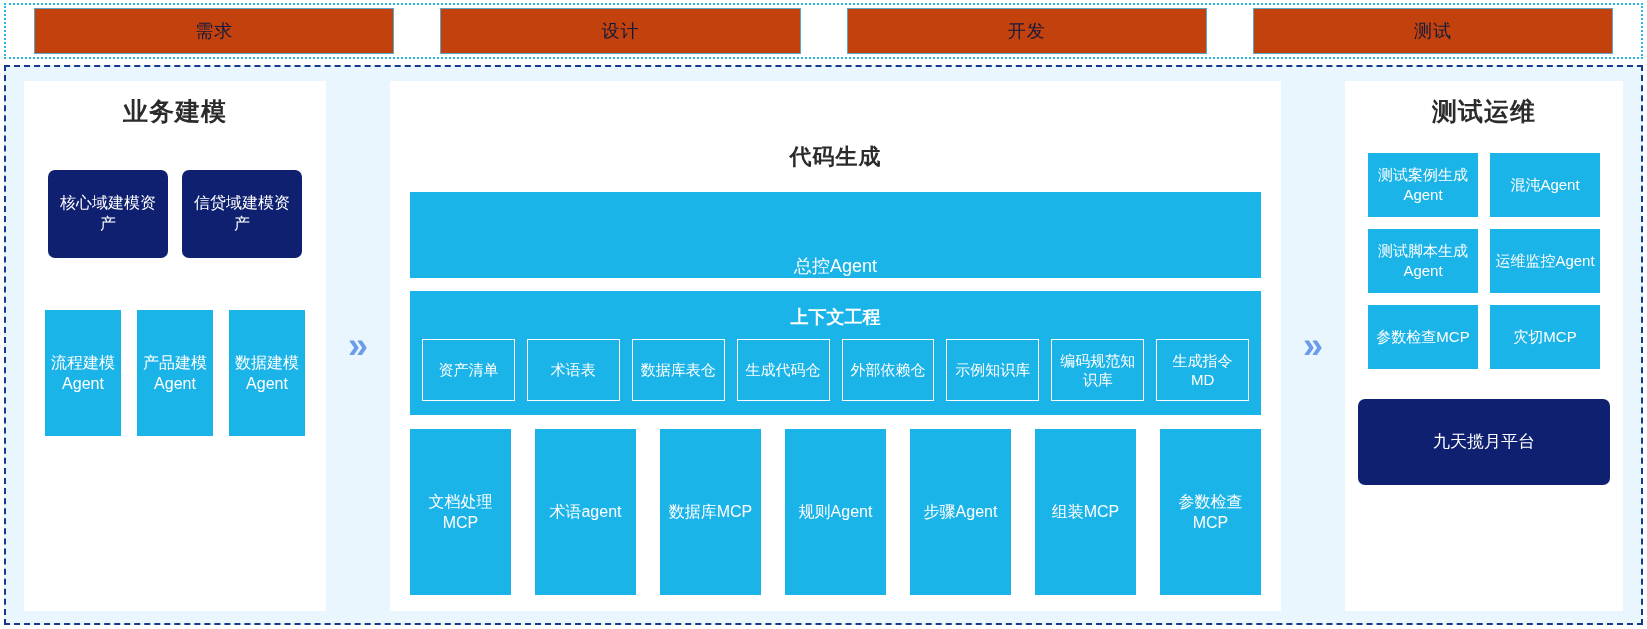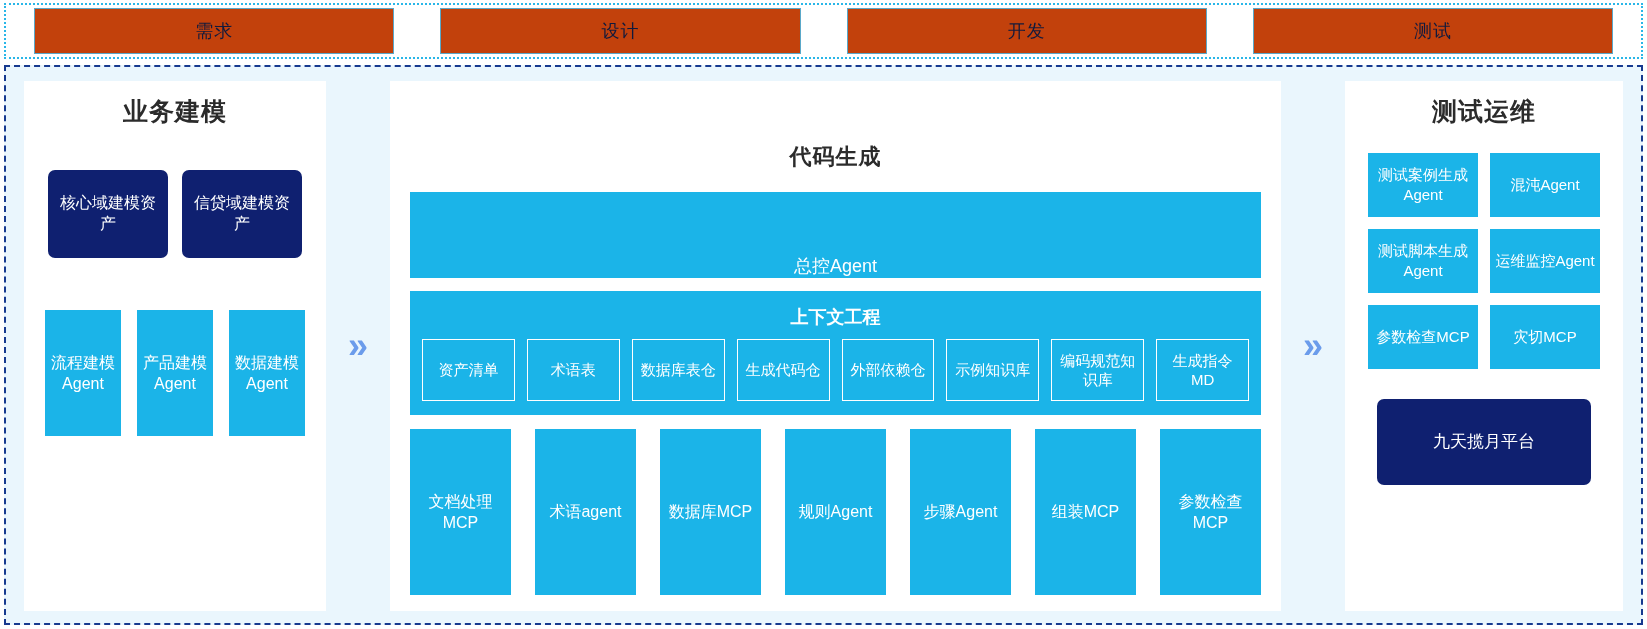--- a/index.html
+++ b/index.html
@@ -212,21 +212,21 @@
     align-items: center;
   }
   .right-grid {
     display: grid;
     grid-template-columns: 110px 110px;
     gap: 12px 12px;
     margin-top: 25px;
   }
   .right-grid .card-blue { height: 64px; font-size: 15px; }
   .platform {
-    width: 214px;
+    width: 252px;
     height: 86px;
     margin-top: 30px;
     font-size: 17px;
   }
 </style>
 </head>
 <body>
 
 <div class="page">
 

